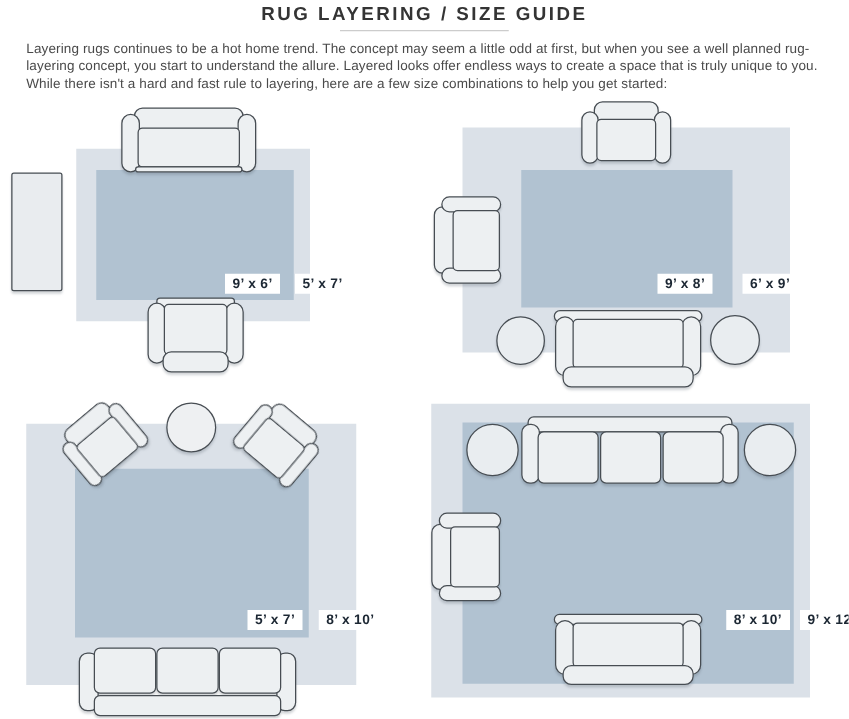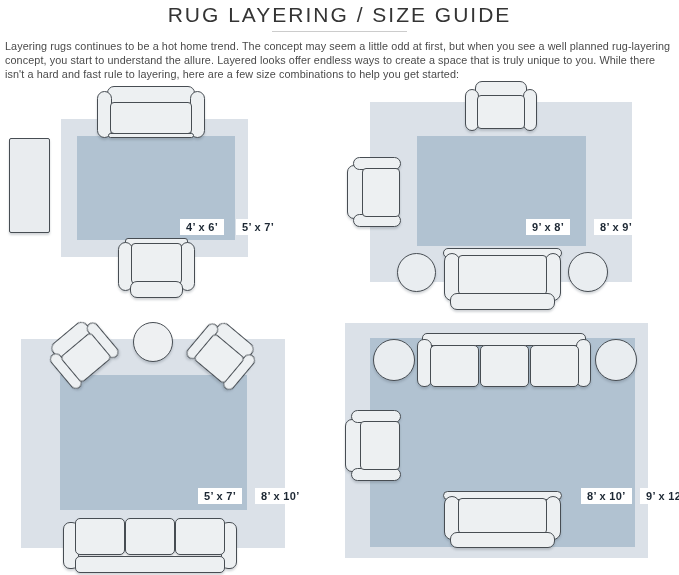--- a/index.html
+++ b/index.html
@@ -2,26 +2,26 @@
 <html style="--rug-outer: #dbe1e8; --rug-inner: #b1c2d1; --furniture-fill: #edf0f2; --furniture-line: #474d53; --chip-bg: #ffffff; --label-text: #1c2733;"><head>
 <meta charset="utf-8">
 <style>
   html,body{margin:0;padding:0;background:#fff;}
   .page{
     position:relative;width:679px;height:575px;margin:0 auto;overflow:hidden;
     background:#fff;font-family:"Liberation Sans",sans-serif;
   }
   
   .title{
-    margin:3px 0 0;text-align:center;font-size:21px;font-weight:400;
+    margin:3px 0 0;text-align:center;font-size:15px;font-weight:700;
     letter-spacing:2px;color:#343434;
   }
   .divider{width:135px;height:0;border-top:1px solid #cccccc;margin:4px auto 7px;}
   .intro{
-    margin:0;padding:0 5px;font-size:10.8px;line-height:14.2px;color:#4a4a4a;
+    margin:0;padding:0 21px;font-size:10.8px;line-height:14.2px;color:#4a4a4a;
     letter-spacing:.1px;
   }
   
   .scene,.layout{position:static;}
   .rug{position:absolute;}
   .rug-outer{background:var(--rug-outer,#dbe1e8);}
   .rug-inner{background:var(--rug-inner,#b1c2d1);}
   .furn{position:absolute;z-index:3;filter:drop-shadow(0 2px 1px rgba(73,84,94,.25));}
   .p{position:absolute;box-sizing:border-box;display:block;
      background:var(--furniture-fill,#edf0f2);
@@ -112,21 +112,21 @@
       </div>
 
       <div class="furn chair up" style="left:118px;top:238px;width:77px;height:60px">
         <i class="p deck"></i>
         <i class="p arm l"></i>
         <i class="p arm r"></i>
         <i class="p seat"></i>
         <i class="p back"></i>
       </div>
 
-      <span class="chip" style="left:180px;top:219px">4’ x 6’</span>
+      <span class="chip" style="left:180px;top:219px">9’ x 6’</span>
       <span class="chip" style="left:236px;top:219px">5’ x 7’</span>
     </section>
 
     <section class="layout">
       <div class="rug rug-outer" style="left:370px;top:102px;width:262px;height:180px;z-index:1"></div>
       <div class="rug rug-inner" style="left:417px;top:136px;width:169px;height:110px;z-index:2"></div>
 
       <div class="furn chair down" style="left:465px;top:81px;width:72px;height:51px">
         <i class="p back"></i>
         <i class="p arm l"></i>
@@ -146,21 +146,21 @@
         <i class="p arm l"></i>
         <i class="p arm r"></i>
         <i class="p seat"></i>
         <i class="p back"></i>
       </div>
 
       <div class="pouf" style="left:397px;top:253px;width:39px;height:39px"></div>
       <div class="pouf" style="left:568px;top:252px;width:40px;height:40px"></div>
 
       <span class="chip" style="left:526px;top:219px">9’ x 8’</span>
-      <span class="chip" style="left:594px;top:219px">8’ x 9’</span>
+      <span class="chip" style="left:594px;top:219px">6’ x 9’</span>
     </section>
 
     <section class="layout">
       <div class="rug rug-outer" style="left:21px;top:339px;width:264px;height:209px;z-index:1"></div>
       <div class="rug rug-inner" style="left:60px;top:375px;width:187px;height:135px;z-index:2"></div>
 
       <div class="furn chair down" style="left:52px;top:327px;width:60px;height:52px;transform:rotate(-40deg)">
         <i class="p back"></i>
         <i class="p arm l"></i>
         <i class="p arm r"></i>

